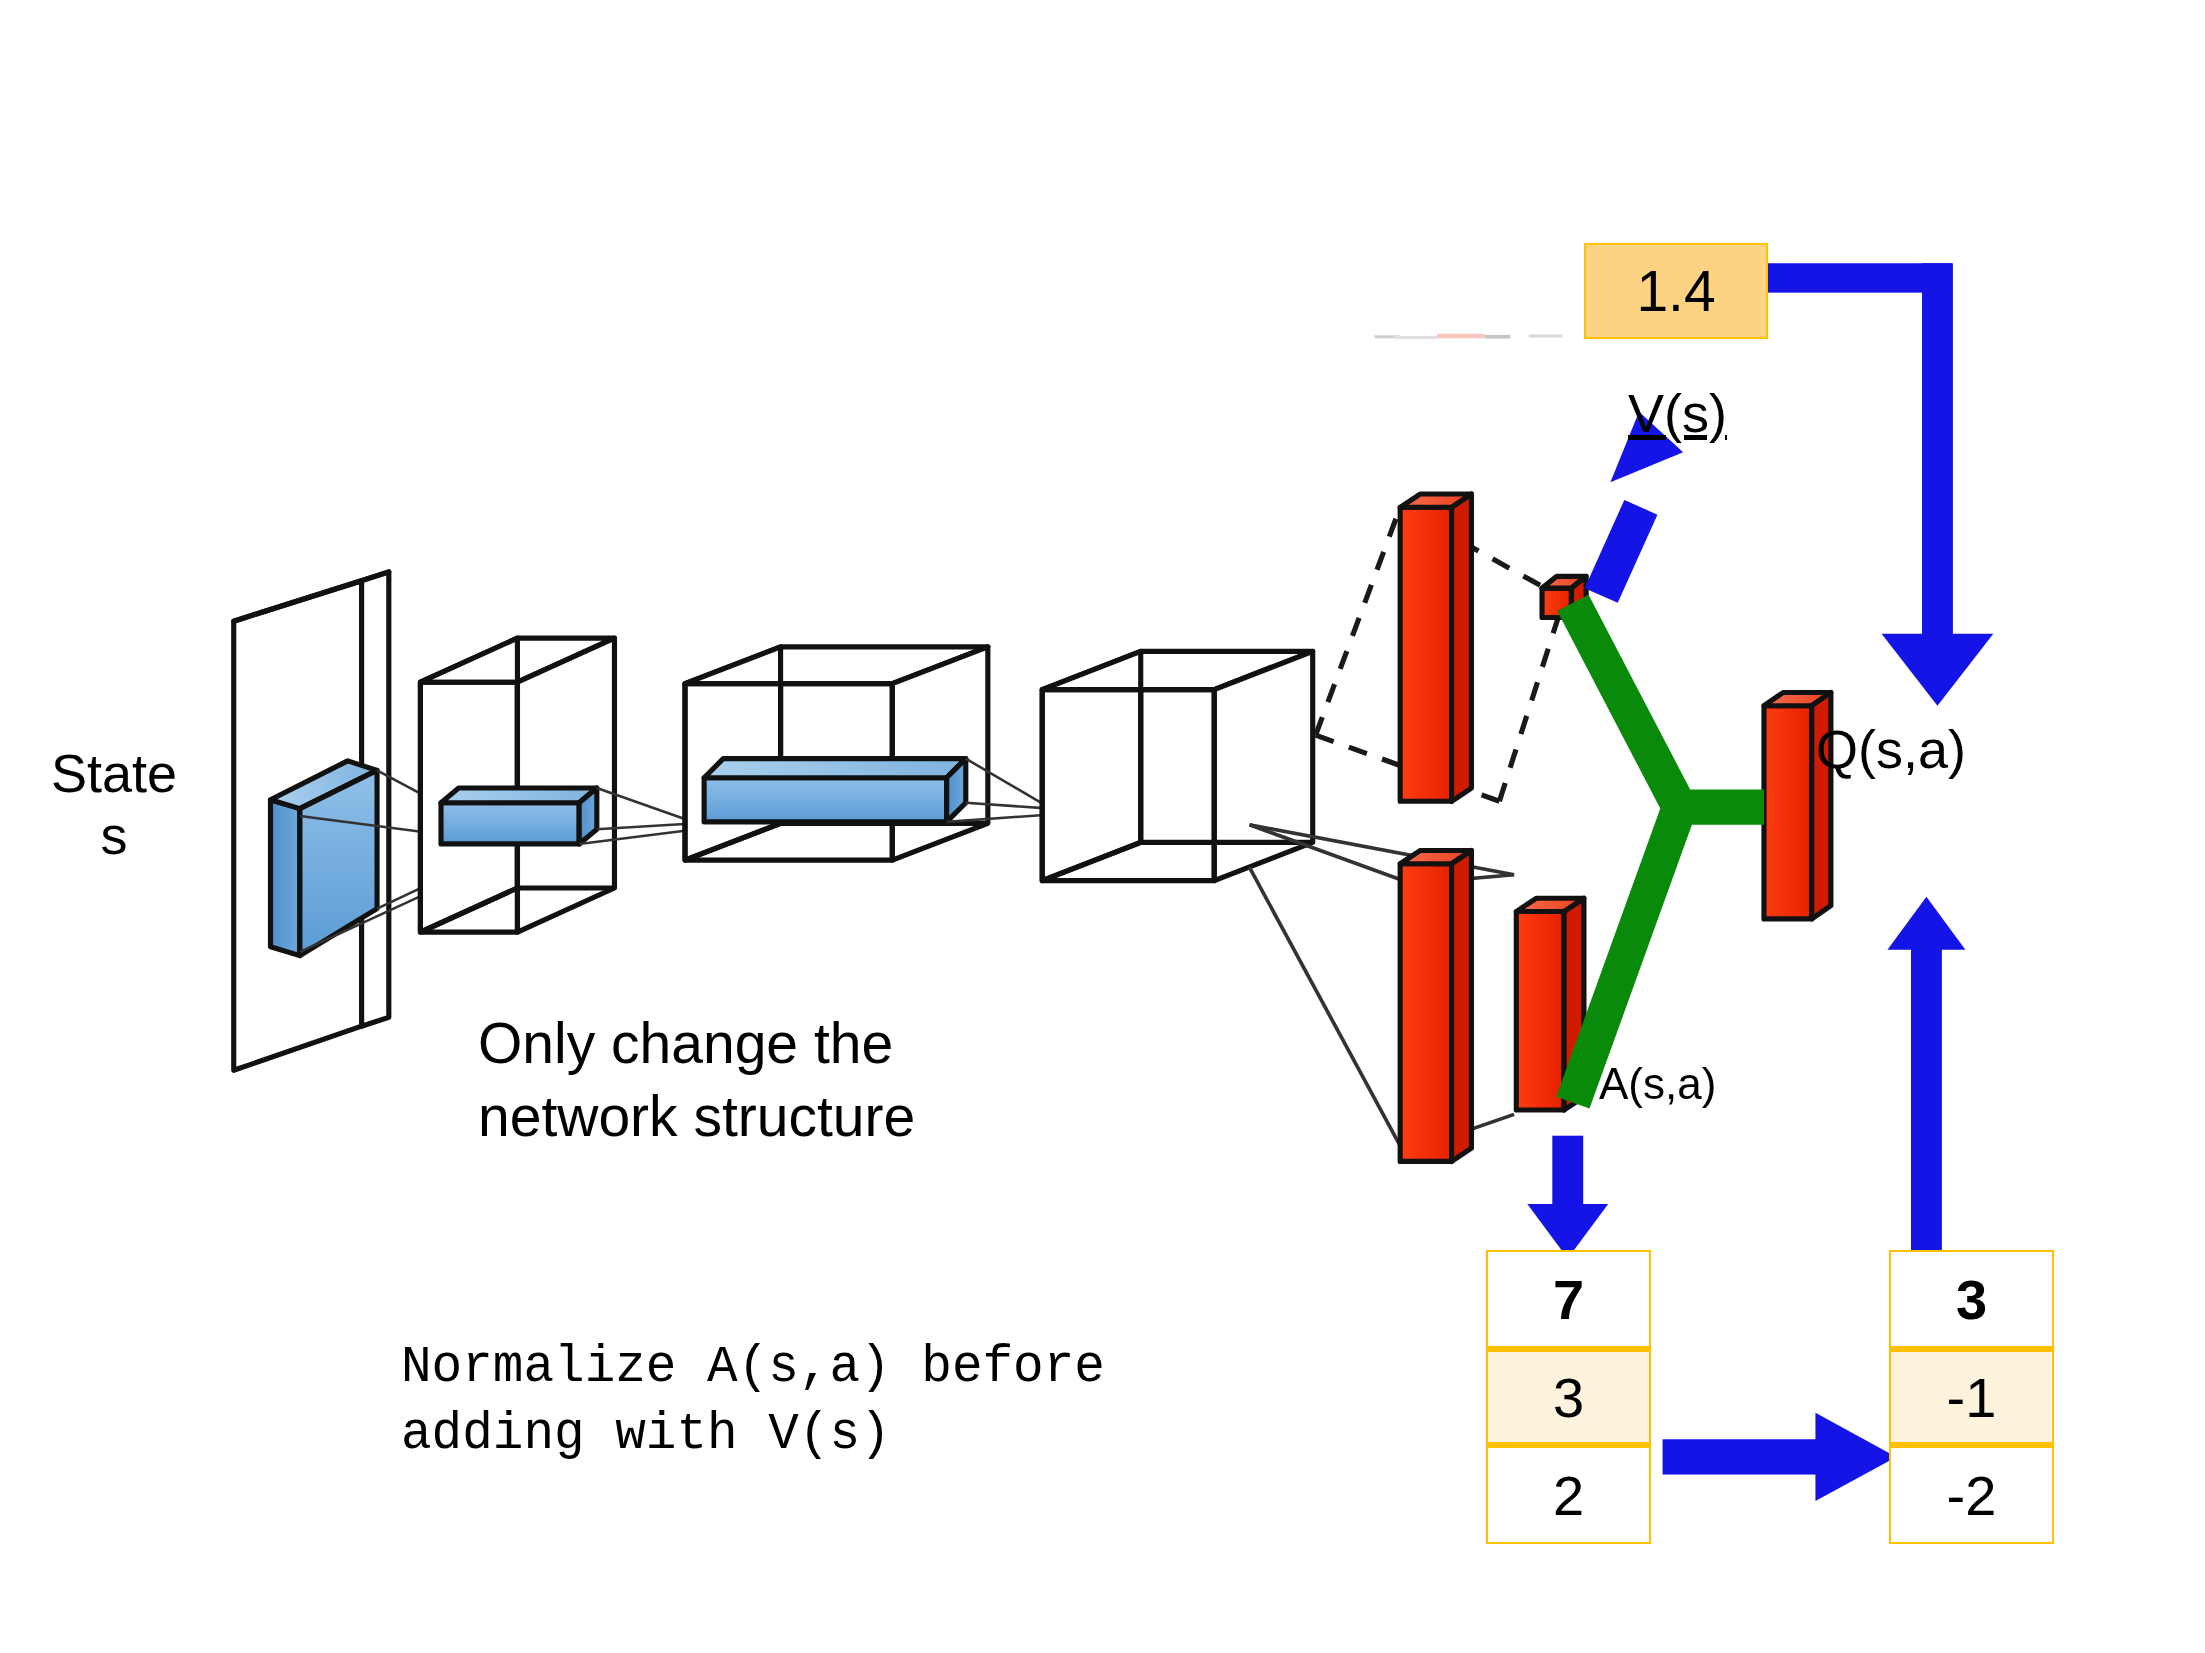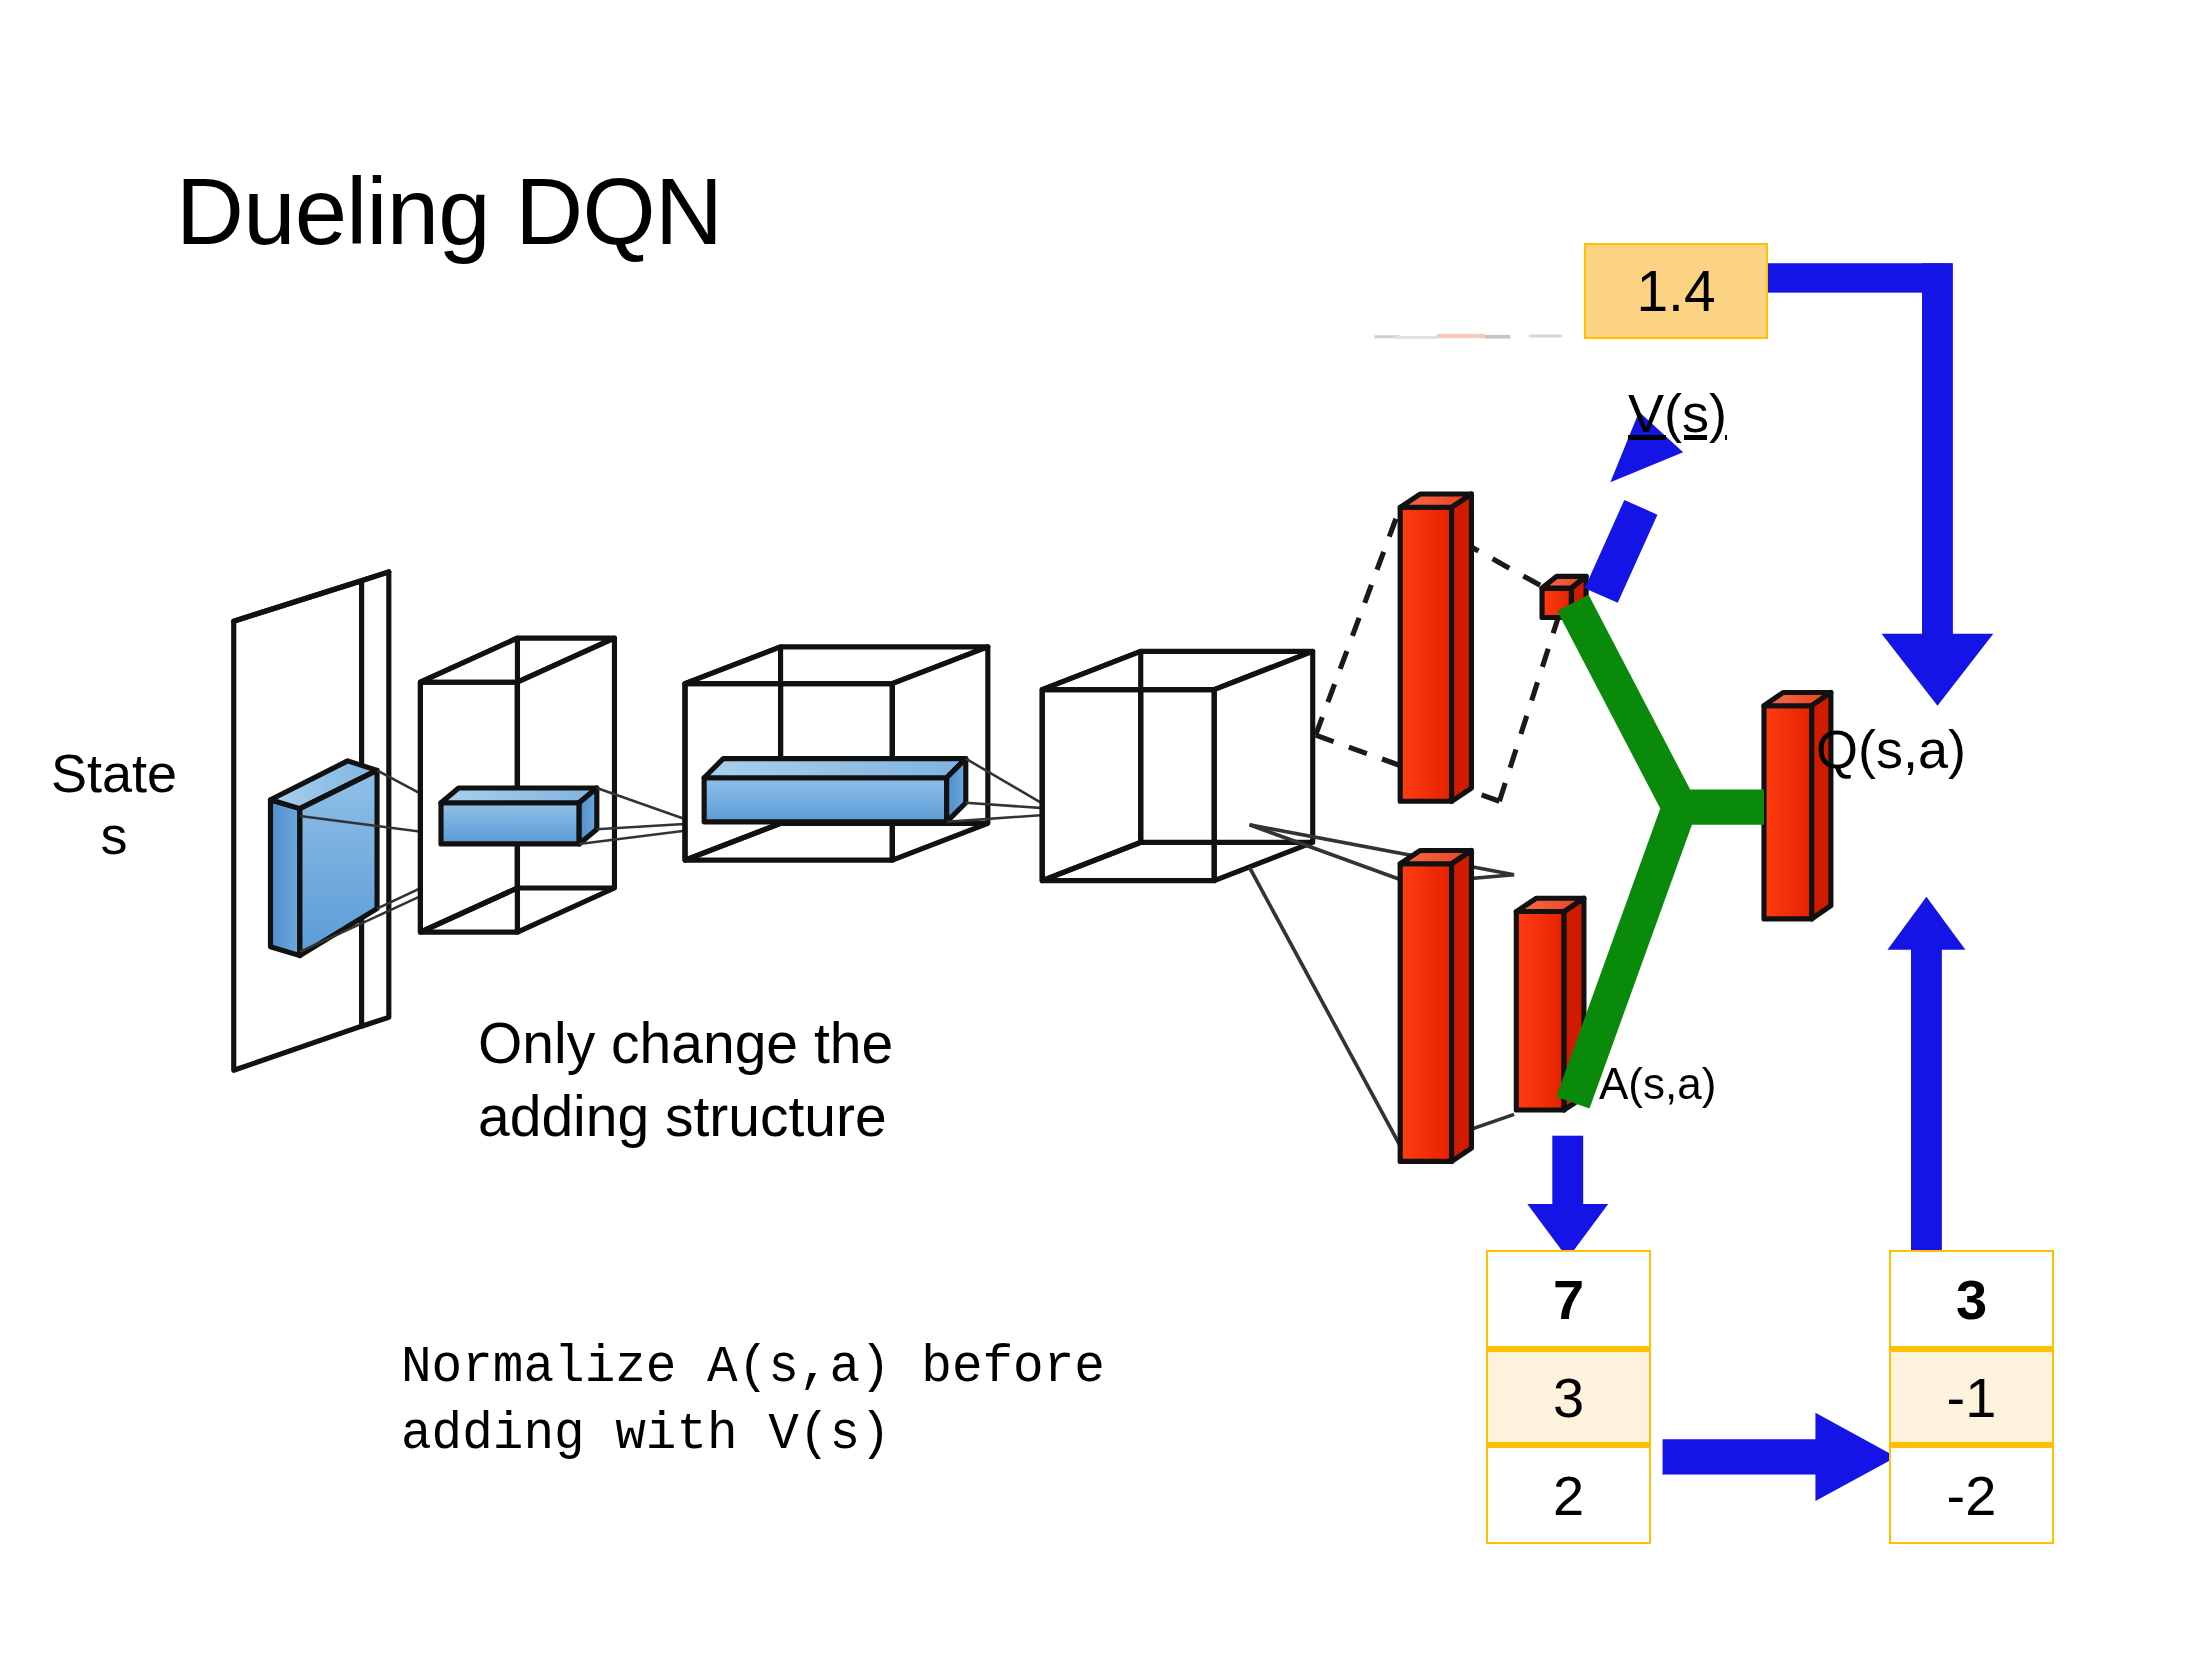--- a/index.html
+++ b/index.html
@@ -209,30 +209,29 @@
       <rect x="2262" y="1958" width="235" height="48"></rect>
       <polygon points="2470,1922 2580,1982 2470,2042"></polygon>
     </g>
 
     <g fill="#1414E6">
       <rect x="2600" y="1270" width="42" height="432"></rect>
       <polygon points="2568,1292 2674,1292 2621,1220"></polygon>
     </g>
   </svg>
 
-  <div class="txt" id="page-title">Dueling DQN</div>
 
   <div class="txt" id="state-label"><span>State</span><br><span>s</span></div>
 
   <div class="txt" id="vs-label">V(s)</div>
   <div class="txt" id="as-label">A(s,a)</div>
 
   <div class="txt" id="qsa-label"><span>Q(s,a)</span><br></div>
 
-  <div class="txt" id="only-change"><span>Only change the</span><br><span>adding structure</span></div>
+  <div class="txt" id="only-change"><span>Only change the</span><br><span>network structure</span></div>
 
   <div class="txt" id="normalize"><span>Normalize A(s,a) before</span><br><span>adding with V(s)</span></div>
 
   <div class="valbox" id="v-box">1.4</div>
 
   <div class="vtable" id="table-a">
     <div class="vcell b">7</div>
     <div class="vcell hl">3</div>
     <div class="vcell">2</div>
   </div>

